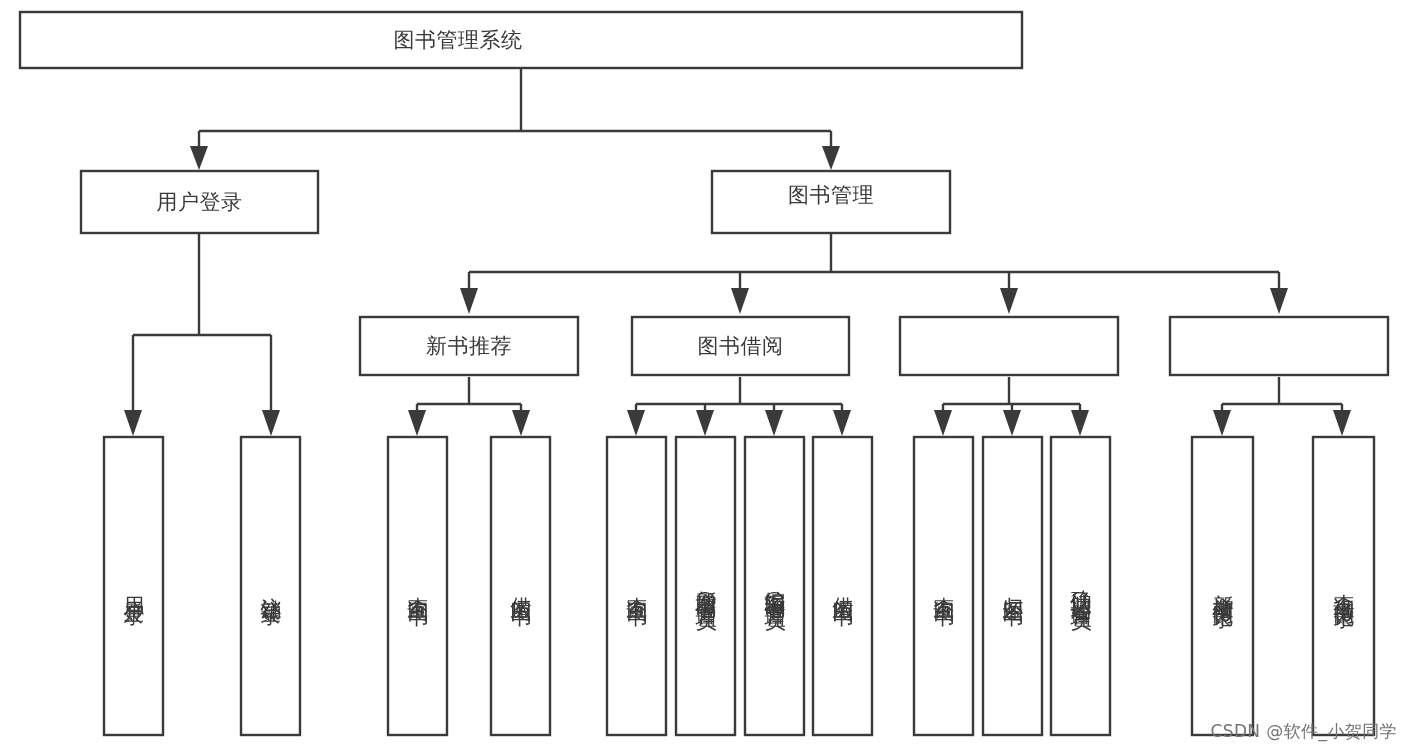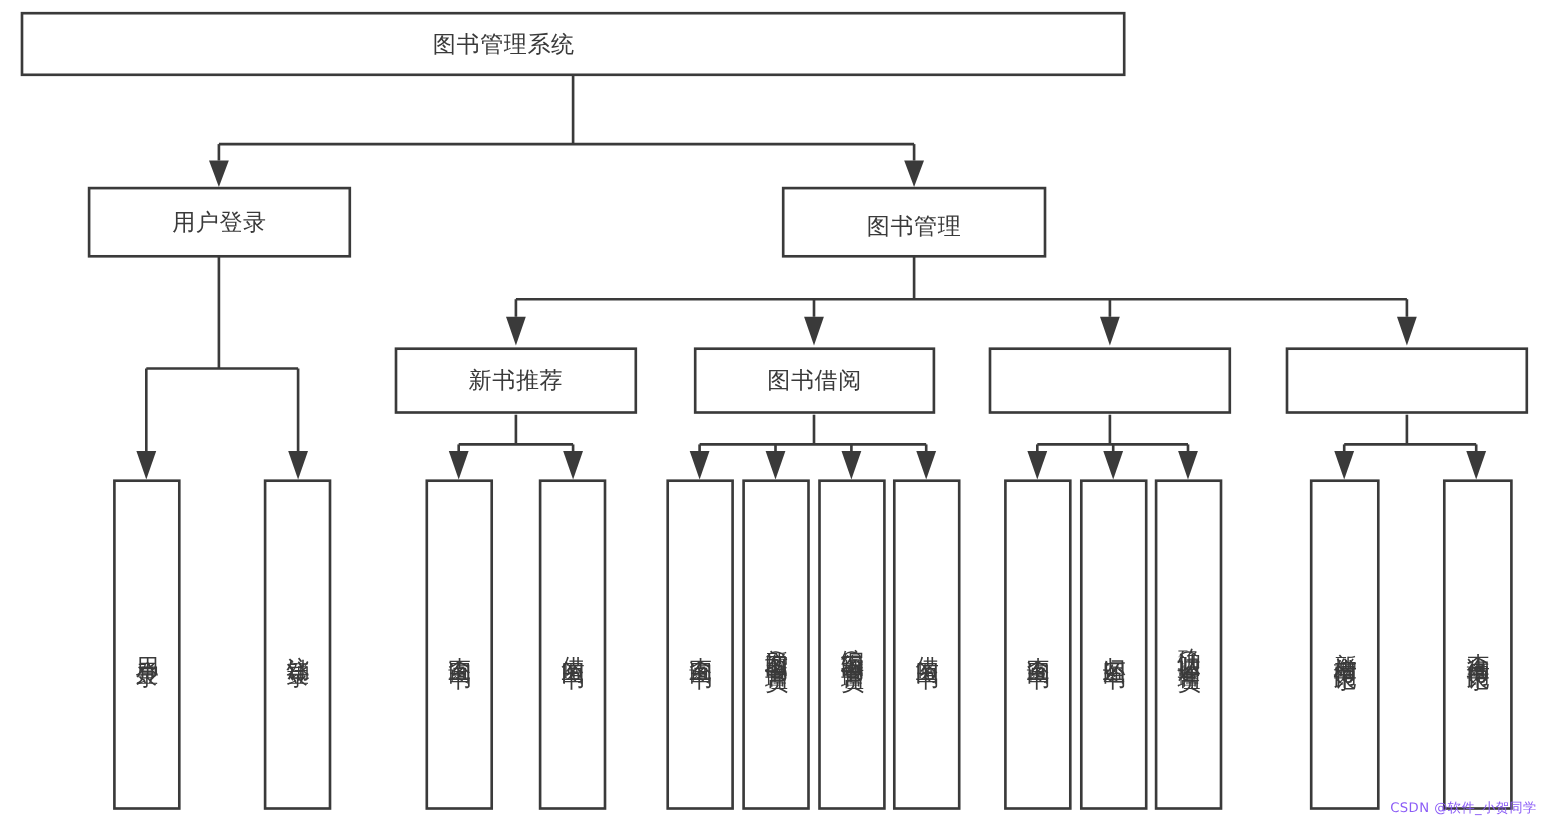--- a/index.html
+++ b/index.html
@@ -61,22 +61,22 @@
     writing-mode: vertical-rl;
     text-orientation: upright;
     letter-spacing: 3px;
     line-height: 1;
     pointer-events: none;
   }
   .watermark {
     position: absolute;
     right: 8px;
     bottom: 4px;
-    color: #8b5cf6;
-    font-size: 12px;
+    color: #737373;
+    font-size: 17px;
     letter-spacing: 0.4px;
     white-space: nowrap;
     pointer-events: none;
   }
 </style>
 </head>
 <body>
 
 <div id="diagram-root">
 
@@ -182,21 +182,21 @@
 
     <rect class="node-box" x="1192" y="437" width="61" height="298"></rect>
     <rect class="node-box" x="1313" y="437" width="61" height="298"></rect>
 
   </svg>
 
   <div class="node-label-h" style="left:20px; top:12px; width:876px; height:56px;text-align:right;">图书管理系统</div>
 
   <div class="node-label-h" style="left:81px; top:171px; width:237px; height:62px;">用户登录</div>
 
-  <div class="node-label-h" style="left:712px; top:182px; width:238px; height:48px;">图书管理</div>
+  <div class="node-label-h" style="left:712px; top:171px; width:238px; height:48px;">图书管理</div>
 
   <div class="node-label-h" style="left:360px; top:317px; width:218px; height:58px;">新书推荐</div>
 
   <div class="node-label-h" style="left:632px; top:317px; width:217px; height:58px;">图书借阅</div>
 
 
 
   <div class="node-label-v" style="left:104px; top:437px; width:59px; height:298px;">用户登录</div>
   <div class="node-label-v" style="left:241px; top:437px; width:59px; height:298px;">注销登录</div>
 

